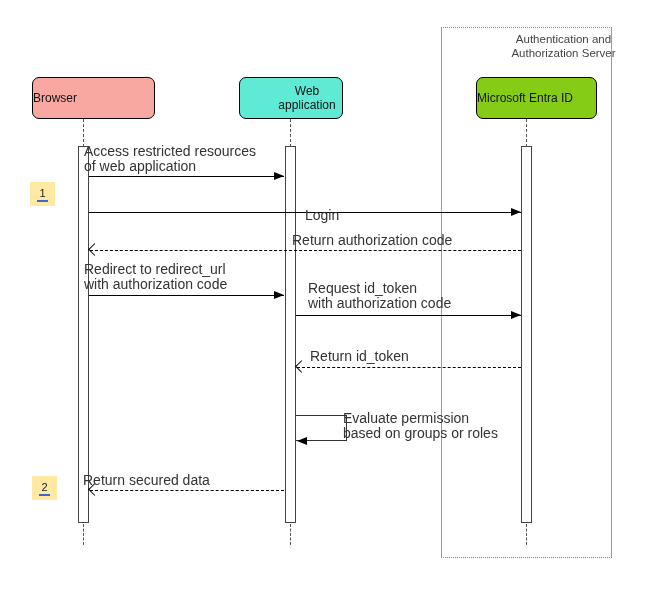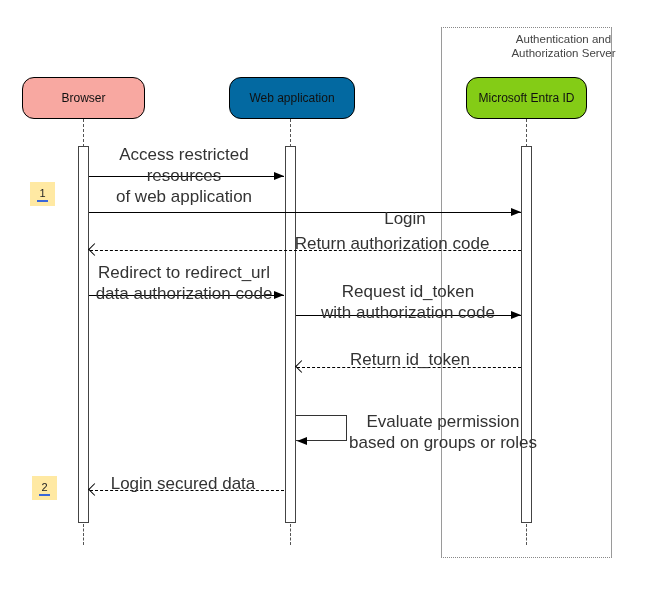--- a/index.html
+++ b/index.html
@@ -14,26 +14,26 @@
     border-left:1px solid #9a9a9a; border-right:1px solid #9a9a9a;
     box-sizing:border-box; z-index:0;
   }
   .frame-title {
     position:absolute; left:441px; top:32px; width:171px; text-align:center;
     font-size:11.5px; line-height:14px; color:#444; white-space:pre-line; z-index:1;padding-left:37px;
   }
   
   .actor {
     position:absolute; top:77px; height:42px; box-sizing:border-box;
-    border:1px solid #000; border-radius:12px;
-    display:flex; align-items:center; justify-content:center;
-    font-size:12px; color:#111; z-index:2; text-align:center;
+    border:1px solid #000; border-radius:7px;
+    display:flex; align-items:center; justify-content:flex-start;
+    font-size:12px; color:#111; z-index:2; text-align:center;margin-left:10px;
   }
   .actor-browser { left:22px;  width:123px; background:#f8a8a1; }
-  .actor-webapp  { left:229px; width:126px; background:#0369a1; }
+  .actor-webapp  { left:229px; width:104px; background:#5eead4;padding-left:32px; }
   .actor-entra   { left:466px; width:121px; background:#84cc16; }
   
   .dash-v { position:absolute; width:0; border-left:1px dashed #555; z-index:1; }
   .bar {
     position:absolute; top:146px; height:377px; width:11px; box-sizing:border-box;
     background:#fff; border:1px solid #444; z-index:2;
   }
   
   .arrow-line { position:absolute; height:0; border-top:1px solid #000; z-index:3; }
   .arrow-line.dashed { border-top-style:dashed; }
@@ -48,22 +48,22 @@
   .head-left-open {
     position:absolute; width:9px; height:9px; z-index:3;
     border-left:1.5px solid #000; border-bottom:1.5px solid #000;
     transform:rotate(45deg); box-sizing:border-box;
   }
   .self-loop {
     position:absolute; left:296px; top:415px; width:51px; height:26px;
     box-sizing:border-box; border:1px solid #333; border-left:none; z-index:3;
   }
   .msg-label {
-    position:absolute; width:200px; text-align:center; font-size:17px;
-    line-height:21px; color:#333; white-space:pre-line; z-index:4;
+    position:absolute; width:200px; font-size:14px;
+    line-height:15px; color:#333; white-space:pre-line; z-index:4;
   }
   
   .badge {
     position:absolute; width:25px; height:24px; background:#ffe9a3;
     display:flex; align-items:center; justify-content:center; z-index:4;
   }
   .badge span {
     font-size:11px; color:#222; padding:0 2px 1px;
     border-bottom:2px solid #3a67d9; cursor:pointer;
   }
@@ -110,39 +110,39 @@
 
   <div class="msg-label" style="left:305px; top:208px;">Login</div>
   <div class="arrow-line" style="left:89px; top:212px; width:432px;"></div>
   <div class="head-right" style="left:511px; top:208px;"></div>
 
   <div class="msg-label" style="left:292px; top:233px;">Return authorization code</div>
   <div class="arrow-line dashed" style="left:90px; top:250px; width:431px;"></div>
   <div class="head-left-open" style="left:90px; top:245px;"></div>
 
   <div class="msg-label" style="left:84px; top:262px;">Redirect to redirect_url
-data authorization code</div>
+with authorization code</div>
   <div class="arrow-line" style="left:89px; top:295px; width:195px;"></div>
   <div class="head-right" style="left:274px; top:291px;"></div>
 
   <div class="msg-label" style="left:308px; top:281px;">Request id_token
 with authorization code</div>
   <div class="arrow-line" style="left:296px; top:315px; width:225px;"></div>
   <div class="head-right" style="left:511px; top:311px;"></div>
 
   <div class="msg-label" style="left:310px; top:349px;">Return id_token</div>
   <div class="arrow-line dashed" style="left:297px; top:367px; width:224px;"></div>
   <div class="head-left-open" style="left:297px; top:362px;"></div>
 
   <div class="self-loop"></div>
   <div class="head-left-solid" style="left:297px; top:437px;"></div>
   <div class="msg-label" style="left:343px; top:411px;">Evaluate permission
 based on groups or roles</div>
 
-  <div class="msg-label" style="left:83px; top:473px;">Login secured data</div>
+  <div class="msg-label" style="left:83px; top:473px;">Return secured data</div>
   <div class="arrow-line dashed" style="left:90px; top:490px; width:194px;"></div>
   <div class="head-left-open" style="left:90px; top:485px;"></div>
 
   <div class="badge" style="left:32px; top:476px;">
     <span>2</span>
   </div>
 
 </div>
 
 </body></html>

